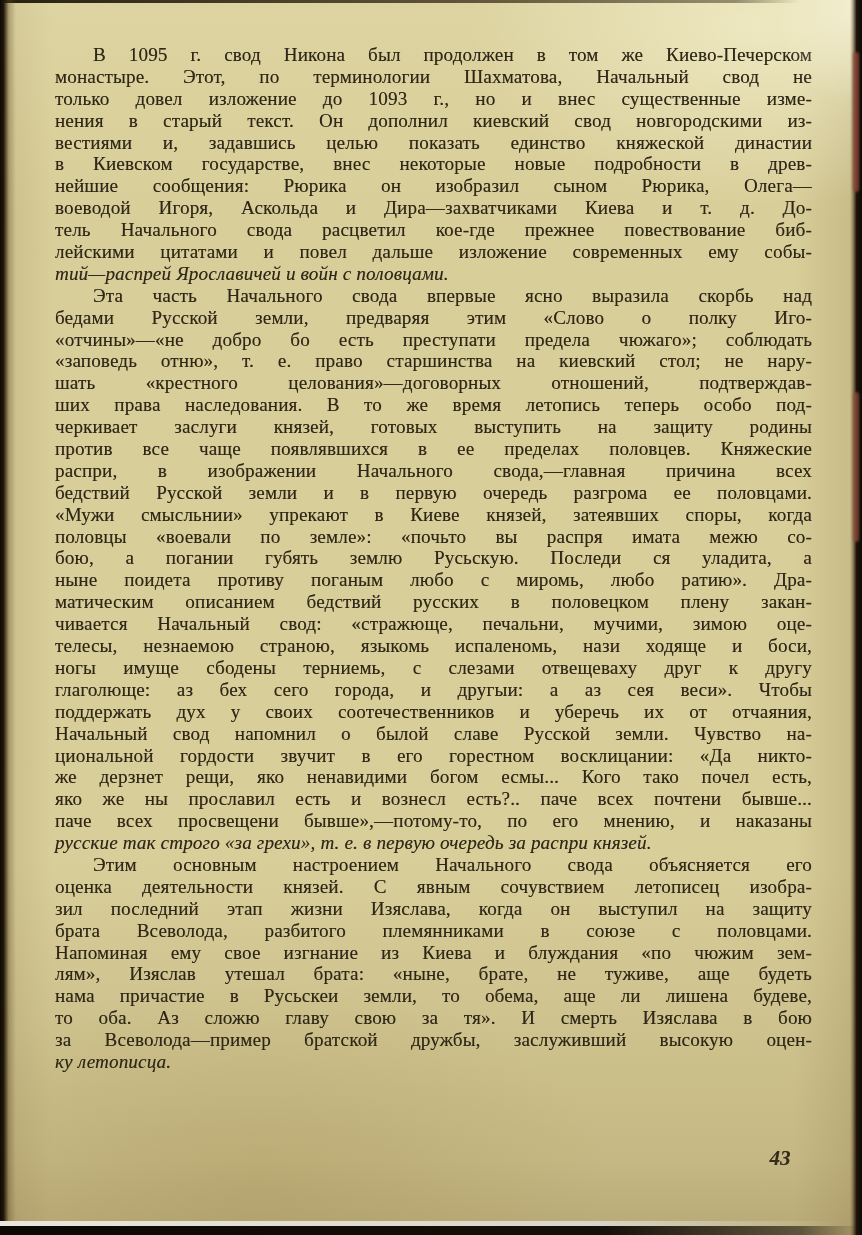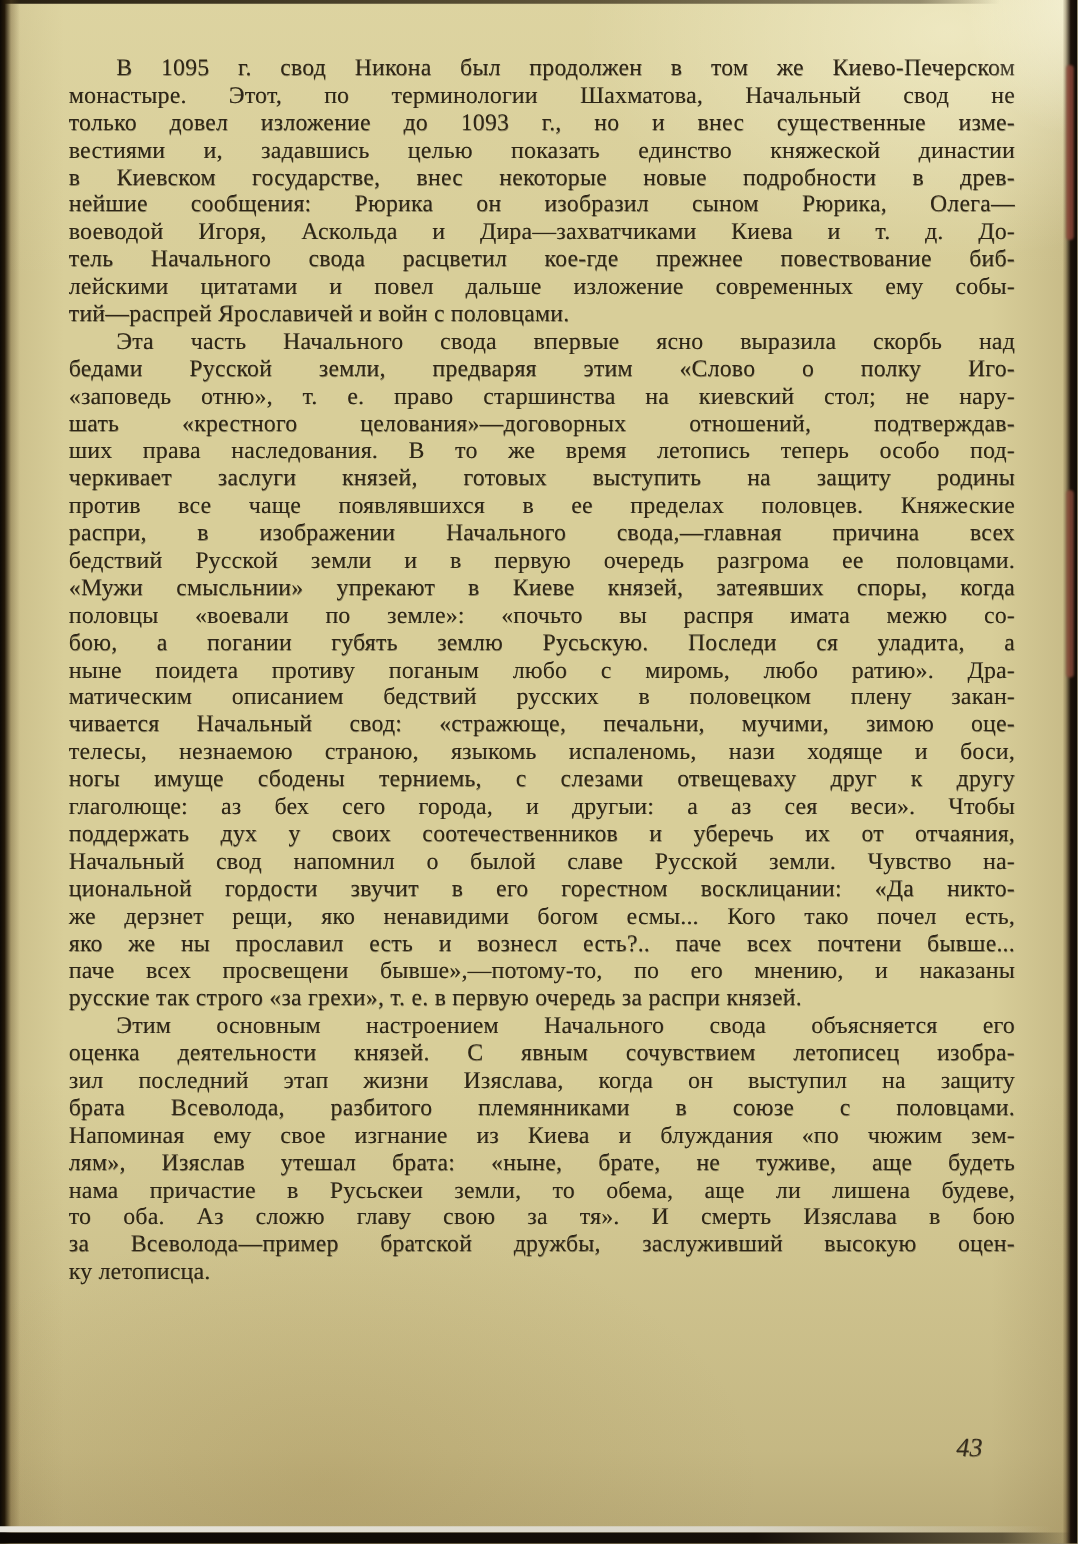--- a/index.html
+++ b/index.html
@@ -33,32 +33,33 @@
   }
   .paragraph { margin: 0; padding: 0; }
   .line {
     height: 21.9px;
     line-height: 21.9px;
     text-align: justify;
     text-align-last: justify;
     white-space: normal;
   }
   .line.first { text-indent: 38px; }
-  .line.last  { text-align-last: left; }
+  .line.last  { text-align-last: left; font-style: italic; }
   
   .folio {
     position: absolute;
     top: 1146px;
-    left: 742px;
+    left: 758px;
     width: 44px;
-    text-align: right;
+    text-align: center;
     font-size: 21px;
     font-style: italic;
     color: #352c1c;
     text-shadow: 0.3px 0.4px 0.5px rgba(46,38,23,0.4);
+    font-weight: bold;
   }
   
   .edge { position: absolute; pointer-events: none; }
   .edge-left {
     left: 0; top: 0; width: 16px; height: 1235px;
     background: linear-gradient(90deg, #0d0905 0%, #221809 22%, rgba(95,75,40,0.35) 55%, rgba(95,75,40,0) 100%);
   }
   .edge-right {
     right: 0; top: 0; width: 12px; height: 1235px;
     background: linear-gradient(270deg, #0f0a05 0%, #1d130a 45%, rgba(70,50,25,0.35) 78%, rgba(70,50,25,0) 100%);
@@ -95,31 +96,33 @@
 </head>
 <body>
 
 <div class="scan">
 
   <div class="page-text" id="page-text">
       <div class="paragraph">
         <div class="line first">В 1095 г. свод Никона был продолжен в том же Киево-Печерском</div>
         <div class="line">монастыре. Этот, по терминологии Шахматова, Начальный свод не</div>
         <div class="line">только довел изложение до 1093 г., но и внес существенные изме-</div>
+        <div class="line">нения в старый текст. Он дополнил киевский свод новгородскими из-</div>
         <div class="line">вестиями и, задавшись целью показать единство княжеской династии</div>
         <div class="line">в Киевском государстве, внес некоторые новые подробности в древ-</div>
         <div class="line">нейшие сообщения: Рюрика он изобразил сыном Рюрика, Олега—</div>
         <div class="line">воеводой Игоря, Аскольда и Дира—захватчиками Киева и т. д. До-</div>
         <div class="line">тель Начального свода расцветил кое-где прежнее повествование биб-</div>
         <div class="line">лейскими цитатами и повел дальше изложение современных ему собы-</div>
         <div class="line last">тий—распрей Ярославичей и войн с половцами.</div>
       </div>
       <div class="paragraph">
         <div class="line first">Эта часть Начального свода впервые ясно выразила скорбь над</div>
         <div class="line">бедами Русской земли, предваряя этим «Слово о полку Иго-</div>
+        <div class="line">«отчины»—«не добро бо есть преступати предела чюжаго»; соблюдать</div>
         <div class="line">«заповедь отню», т. е. право старшинства на киевский стол; не нару-</div>
         <div class="line">шать «крестного целования»—договорных отношений, подтверждав-</div>
         <div class="line">ших права наследования. В то же время летопись теперь особо под-</div>
         <div class="line">черкивает заслуги князей, готовых выступить на защиту родины</div>
         <div class="line">против все чаще появлявшихся в ее пределах половцев. Княжеские</div>
         <div class="line">распри, в изображении Начального свода,—главная причина всех</div>
         <div class="line">бедствий Русской земли и в первую очередь разгрома ее половцами.</div>
         <div class="line">«Мужи смысльнии» упрекают в Киеве князей, затеявших споры, когда</div>
         <div class="line">половцы «воевали по земле»: «почьто вы распря имата межю со-</div>
         <div class="line">бою, а погании губять землю Русьскую. Последи ся уладита, а</div>

